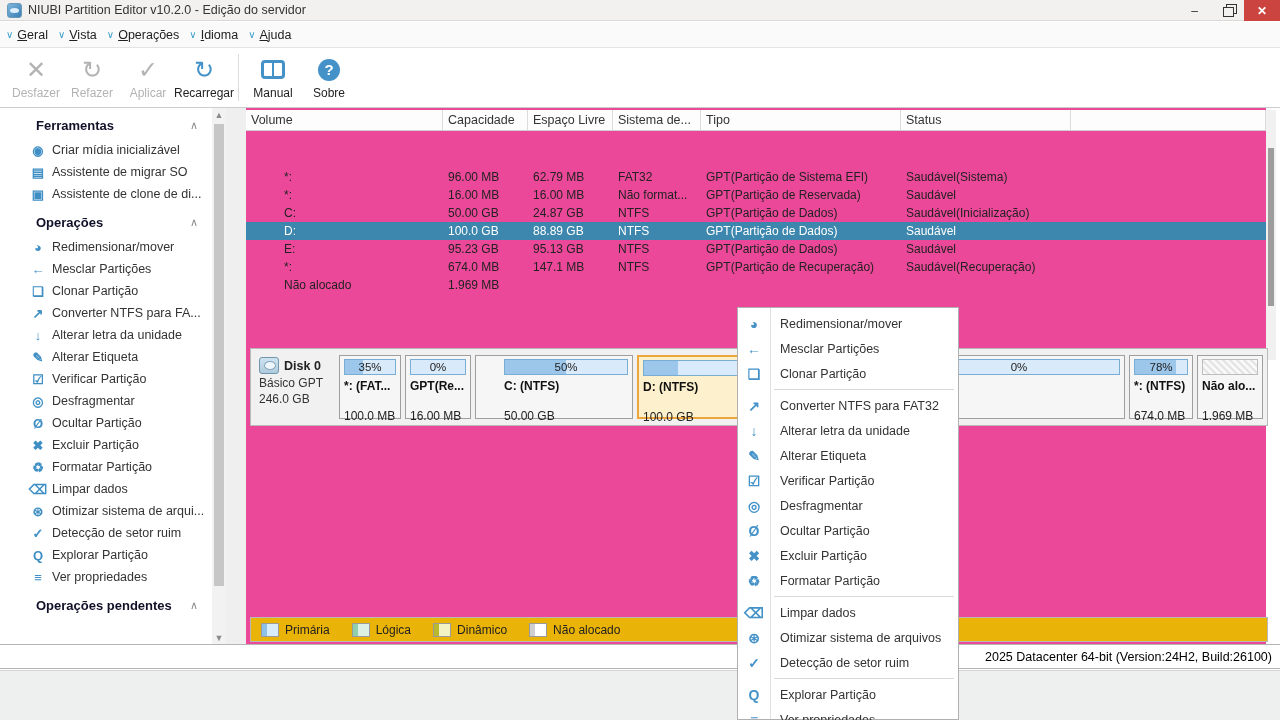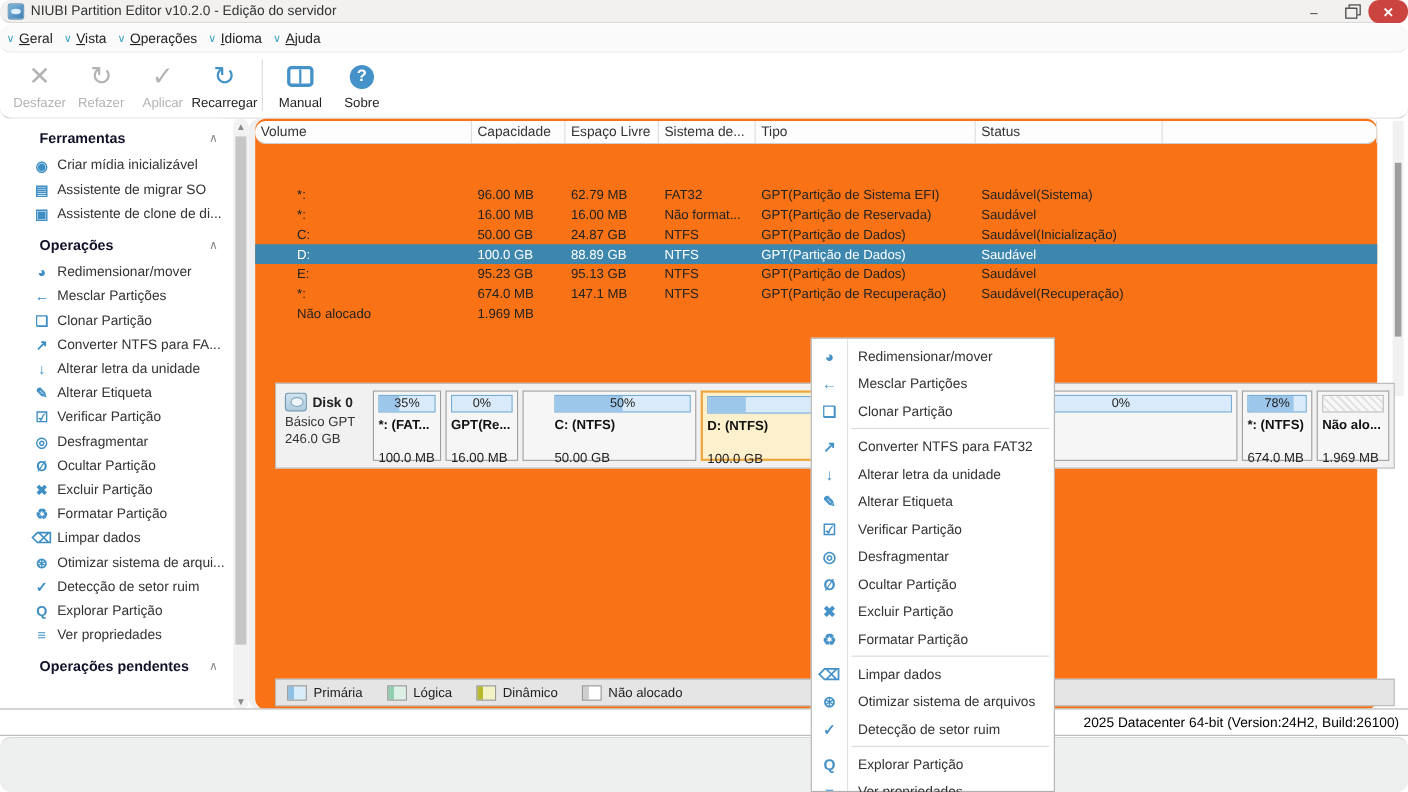--- a/index.html
+++ b/index.html
@@ -1,18 +1,18 @@
 <!DOCTYPE html>
 <html><head>
 <meta charset="utf-8">
 <style>
   * { margin:0; padding:0; box-sizing:border-box; }
   html,body { width:1280px; height:720px; overflow:hidden; background:#fff;
     font-family:"Liberation Sans", sans-serif; font-size:12px; color:#222; }
-  .abs { position:absolute;border-radius:10px; }
+  .abs { position:absolute; }
   #screen { position:relative; width:1280px; height:720px; background:#fff; }
 
   
   #titlebar { left:0; top:0; width:1280px; height:21px; background:#f2f1f0; border-bottom:1px solid #d9d9d9; }
   #app-icon { left:7px; top:3px; width:15px; height:15px; border-radius:3px;
     background:linear-gradient(135deg,#7db6dd,#3c7fb4); border:1px solid #6c98b8; }
   #app-icon::after { content:""; position:absolute; left:2px; top:4px; width:9px; height:5px;
     background:#dfeefb; border-radius:50%; }
   #window-title { left:28px; top:3px; font-size:12.5px; color:#333; }
   .winbtn { top:0; width:33px; height:21px; display:flex; align-items:center; justify-content:center;
@@ -59,21 +59,21 @@
   .side-item .side-label { margin-left:4px; font-size:12.5px; color:#333; }
   #sidebar-scrollbar { left:212px; top:108px; width:14px; height:537px; background:#f2f2f2; }
   .sb-arrow { position:absolute; left:0; width:14px; height:14px; color:#8a8a8a; font-size:9px;
     display:flex; align-items:center; justify-content:center; }
   #sidebar-thumb { position:absolute; left:2px; top:16px; width:10px; height:462px; background:#c6c6c6; }
   #splitter { left:226px; top:108px; width:20px; height:537px; background:#efefef; }
   #splitter-dots { left:233px; top:370px; width:4px; height:26px;
     background:repeating-linear-gradient(#9a9a9a 0 2px, transparent 2px 6px); }
 
   
-  #main { left:232px; top:108px; width:1020px; height:537px; background:#f97316; }
+  #main { left:246px; top:108px; width:1020px; height:537px; background:#ec4899; }
   .tgrid { display:grid; grid-template-columns:197px 85px 85px 88px 200px 170px 1fr; }
   #table-header { left:0; top:2px; width:1020px; height:21px; background:#fdfdfd; border-bottom:1px solid #cfcfcf; }
   .th { display:flex; align-items:center; padding-left:5px; border-right:1px solid #dcdcdc;
     font-size:12.5px; color:#333; }
   #disk-group { left:0; top:23px; width:1020px; height:34px; background:#f3f3f3; padding:2px 4px; }
   #disk-group-line1 { display:flex; align-items:center; gap:6px; }
   #disk-group-title { font-weight:bold; font-size:12.5px; color:#111; white-space:nowrap; }
   #disk-group-rule { flex:1; border-top:1px solid #bbb; margin:0 30px 0 10px; }
   #disk-group-sub { margin-left:22px; color:#444; font-size:12px; }
   #rows { left:0; top:60px; width:1020px; }
@@ -99,21 +99,21 @@
   .part-box.selected { border:2px solid #eda63c; background:#fcf0cd; }
   .part-bar { height:16px; border:1px solid #7aadd4; background:#d9ebfa; position:relative; overflow:hidden; }
   .part-bar .fill { position:absolute; left:0; top:0; bottom:0; background:#9cc6ea; }
   .part-bar .pct { position:absolute; left:0; right:0; top:0; text-align:center; font-size:11.5px; color:#222; line-height:15px; }
   .part-bar.hatch { border:1px solid #bdbdbd;
     background:repeating-linear-gradient(45deg,#f8f8f8 0 3px,#e4e4e4 3px 5px); }
   .part-label { font-weight:bold; font-size:12px; margin-top:4px; color:#111; white-space:nowrap; overflow:hidden; }
   .part-size { font-size:12px; color:#222; margin-top:16px; white-space:nowrap; overflow:hidden; }
 
   
-  #legend { left:250px; top:617px; width:1018px; height:25px; background:#e5e5e5; border:1px solid #b9b9b9;
+  #legend { left:250px; top:617px; width:1018px; height:25px; background:#eab308; border:1px solid #b9b9b9;
     display:flex; align-items:center; gap:22px; padding-left:10px; position:absolute; }
   .legend-item { display:flex; align-items:center; gap:6px; }
   .legend-swatch { width:18px; height:14px; border:1px solid #9a9a9a; }
   .legend-label { font-size:12px; color:#222; }
 
   
   #statusbar { left:0px; top:644px; width:1280px; height:25px; background:#fff;
     border-top:1px solid #b5b5b5; border-bottom:1px solid #b5b5b5; display:flex;
     align-items:center; justify-content:flex-end; padding-right:8px; position:absolute; }
   #os-info { font-size:12.5px; color:#000; }

